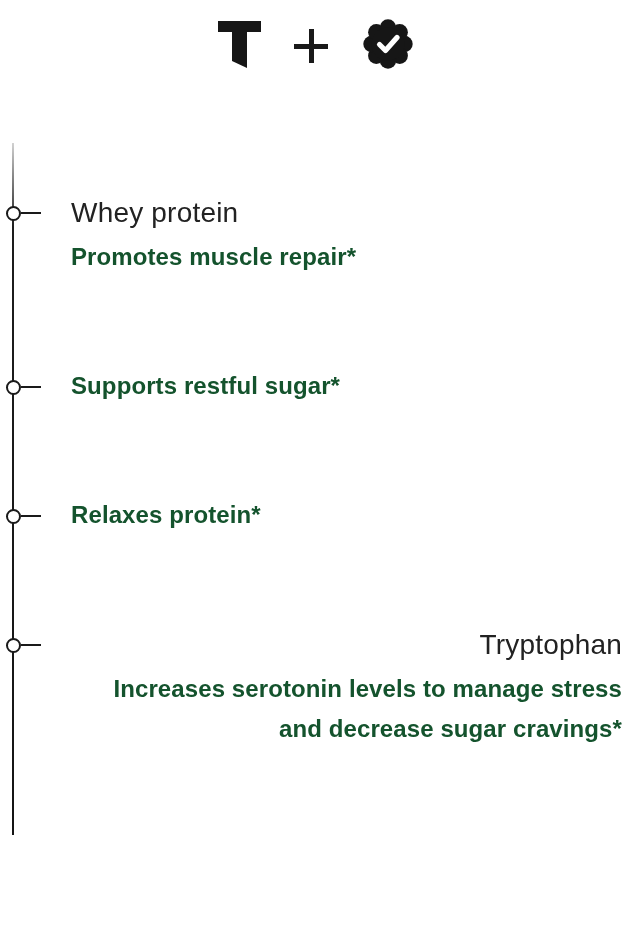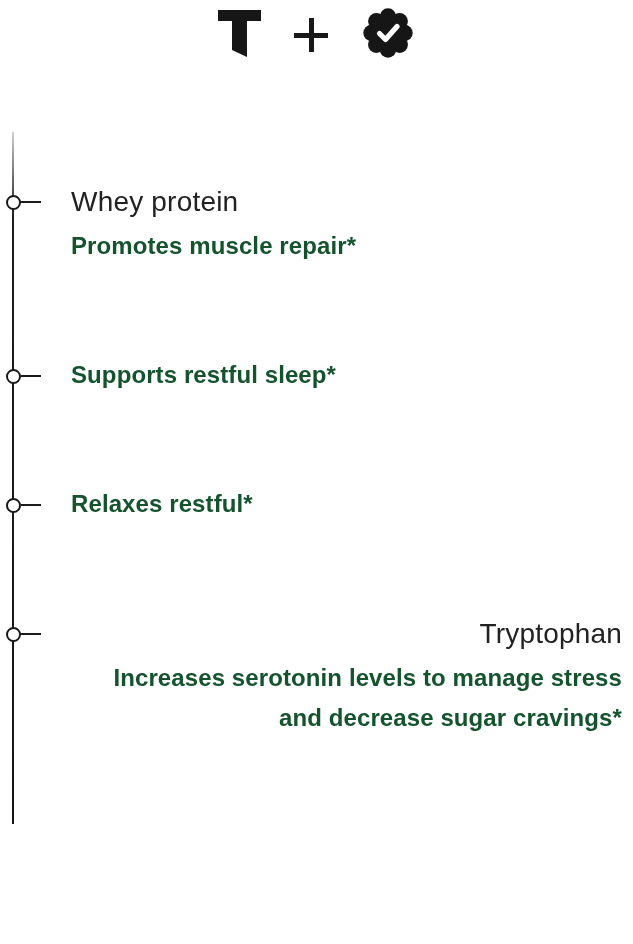--- a/index.html
+++ b/index.html
@@ -7,20 +7,21 @@
     padding: 0;
     background: #ffffff;
     font-family: "Liberation Sans", sans-serif;
   }
   .page {
     position: relative;
     width: 633px;
     height: 824px;
     background: #ffffff;
     overflow: hidden;
+    margin-top: 11px;
   }
 
   
   .brand-row {
     position: absolute;
     top: 6px;
     left: 0;
     right: 0;
     height: 54px;
     display: flex;
@@ -154,27 +155,27 @@
     <div class="item">
       <span class="node"></span>
       <span class="node-tick"></span>
       <div class="ing-name">Whey protein</div>
       <div class="ing-benefit">Promotes muscle repair*</div>
     </div>
 
     <div class="item">
       <span class="node"></span>
       <span class="node-tick"></span>
-      <div class="ing-benefit">Supports restful sleep*</div>
+      <div class="ing-benefit">Supports restful sugar*</div>
     </div>
 
     <div class="item">
       <span class="node"></span>
       <span class="node-tick"></span>
-      <div class="ing-benefit">Relaxes restful*</div>
+      <div class="ing-benefit">Relaxes protein*</div>
     </div>
 
     <div class="item">
       <span class="node"></span>
       <span class="node-tick"></span>
       <div class="ing-name">Tryptophan</div>
       <div class="ing-benefit">Increases serotonin levels to manage stress and decrease sugar cravings*</div>
     </div>
 
   </div>

